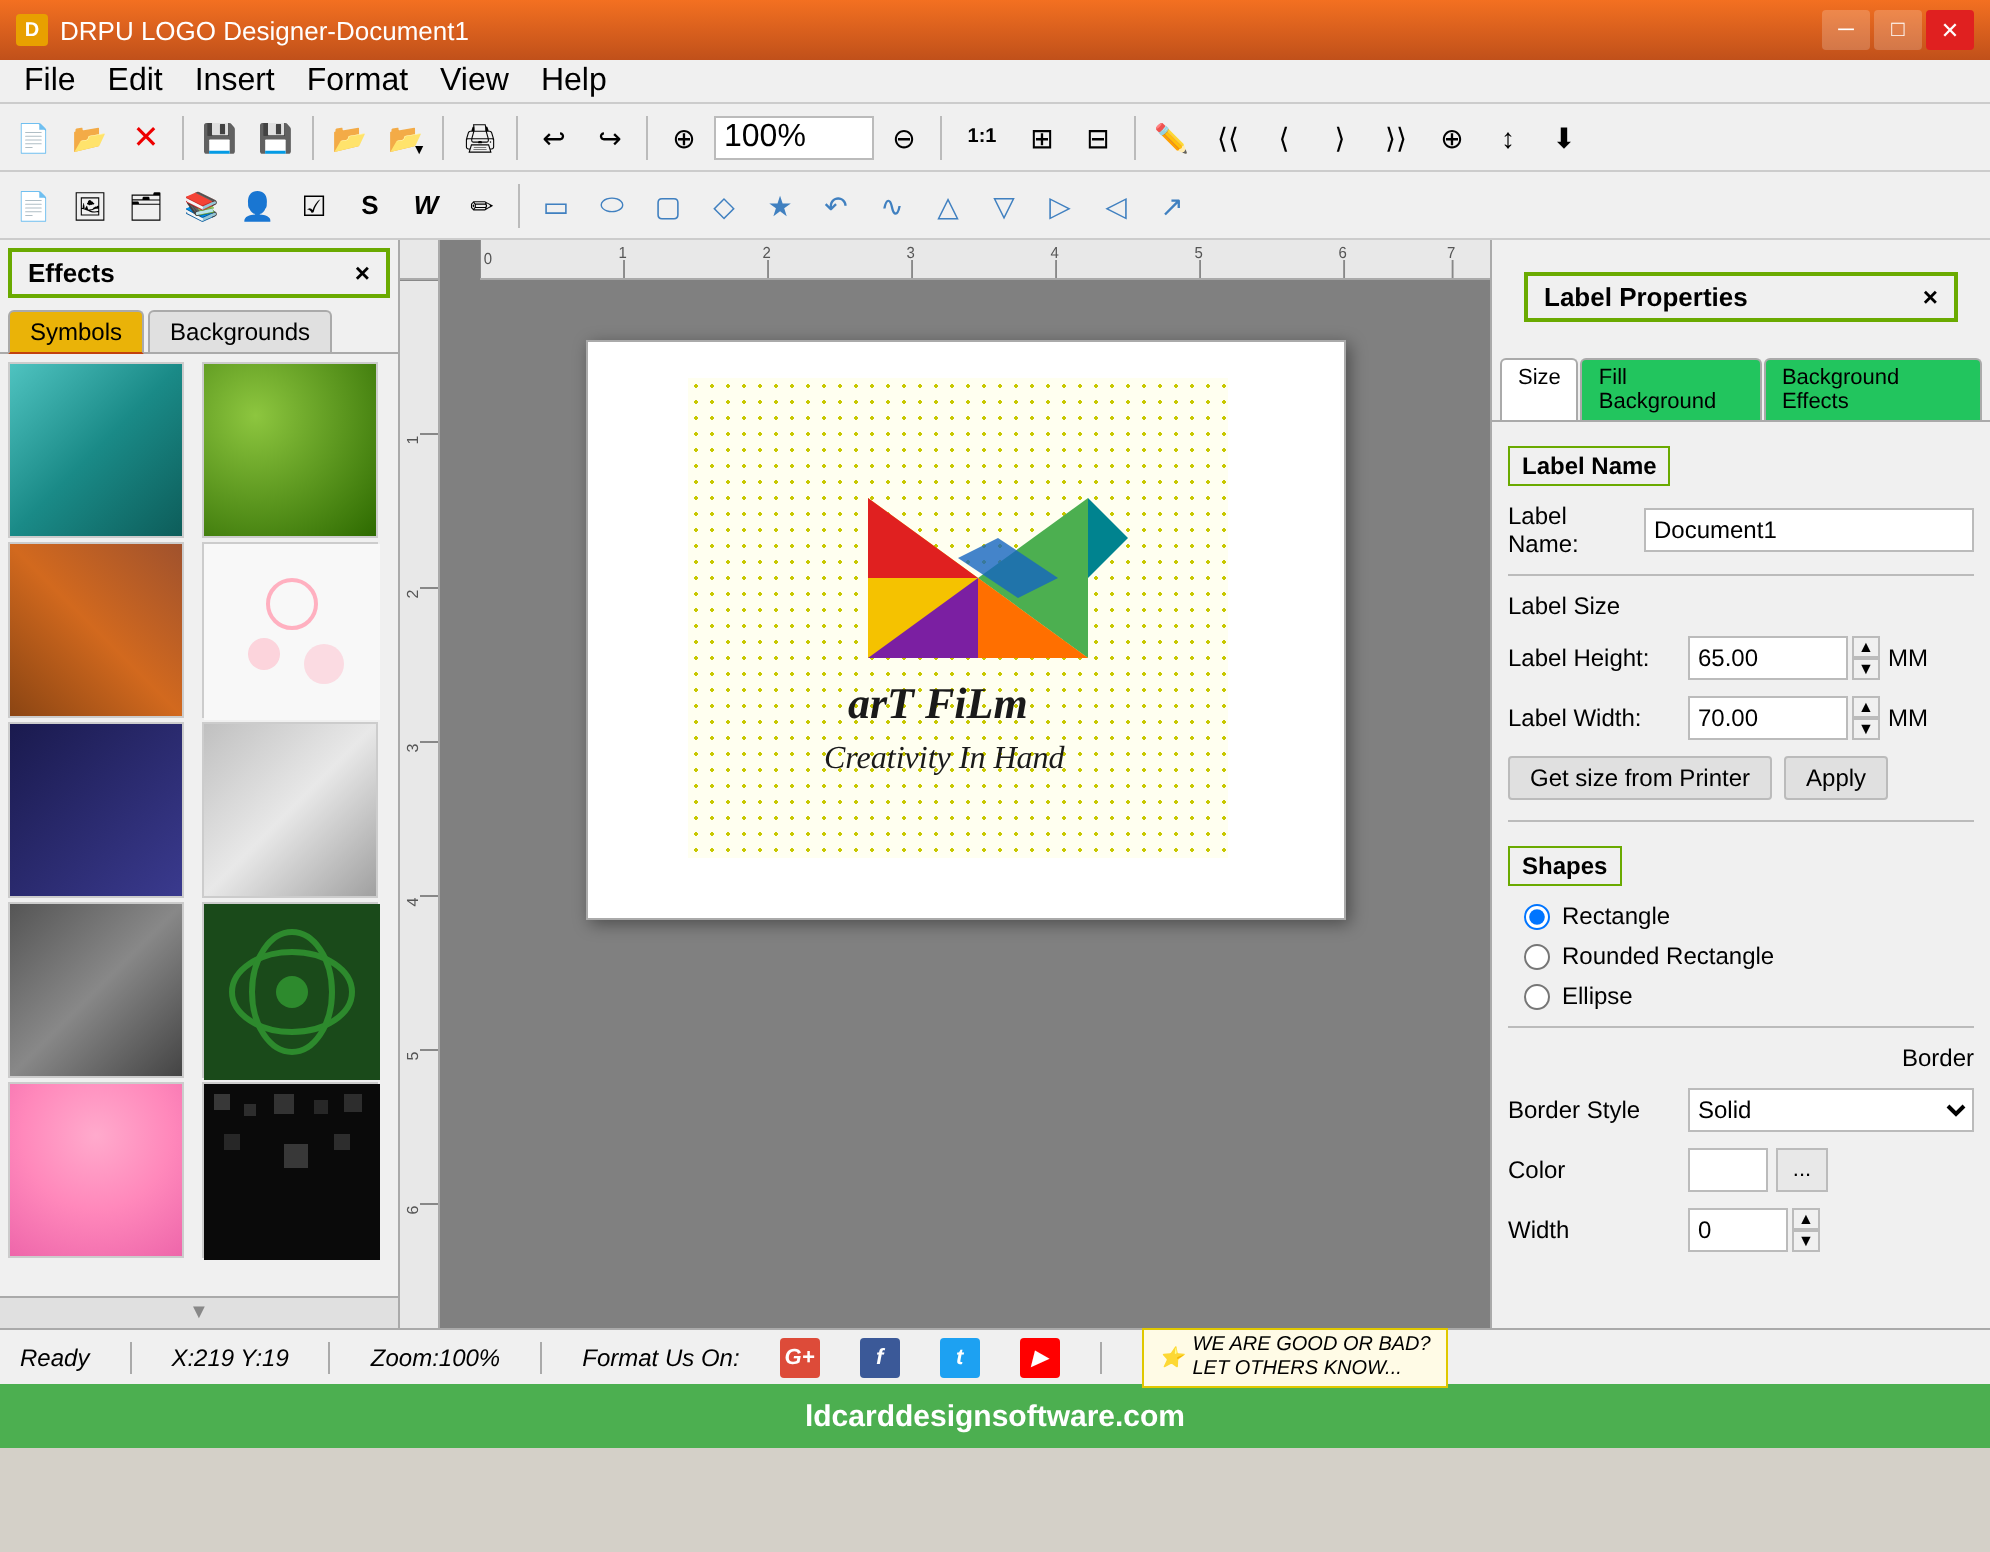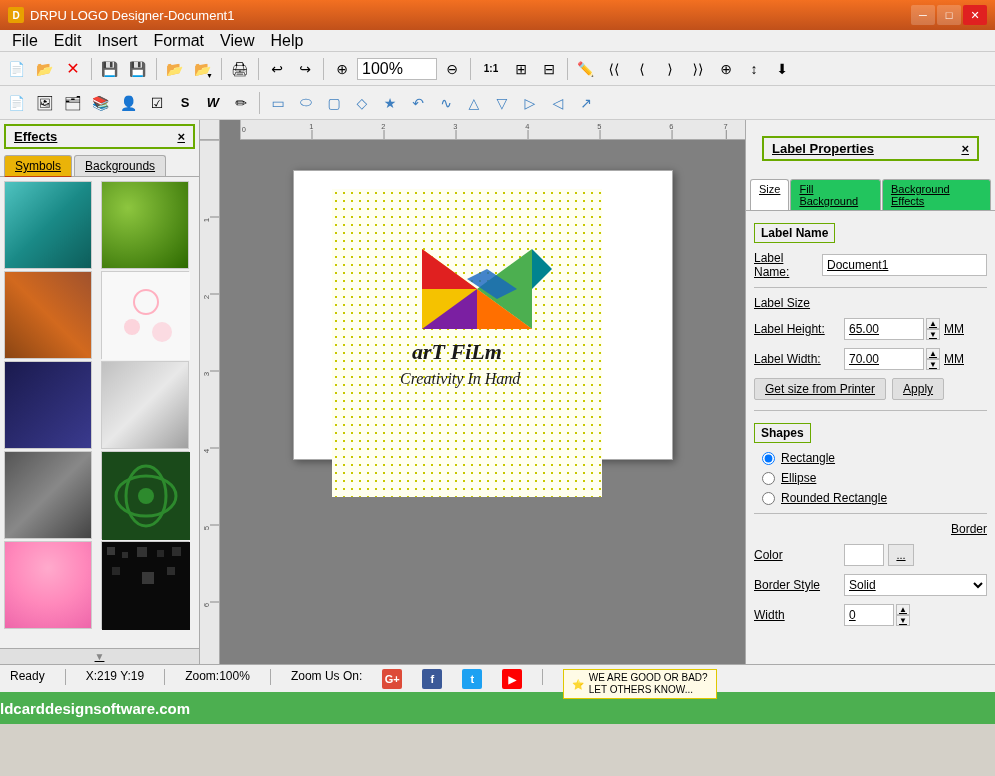--- a/index.html
+++ b/index.html
@@ -62,25 +62,25 @@
     .prop-btn { padding: 3px 10px; border: 1px solid #bbb; background: #e0e0e0; cursor: pointer; font-size: 12px; border-radius: 2px; }
     .radio-group { margin-left: 8px; }
     .radio-row { display: flex; align-items: center; gap: 6px; margin-bottom: 6px; }
     .radio-row input[type=radio] { margin: 0; }
     .divider { border-top: 1px solid #bbb; margin: 8px 0; }
     .prop-select { height: 22px; border: 1px solid #bbb; background: white; font-size: 12px; flex: 1; }
     .color-swatch { width: 36px; height: 22px; border: 1px solid #bbb; background: white; }
     .color-btn { width: 26px; height: 22px; border: 1px solid #bbb; background: #e8e8e8; cursor: pointer; font-size: 11px; display: flex; align-items: center; justify-content: center; }
 
     
-    #status-bar { height: 28px; background: #f0f0f0; border-top: 1px solid #aaa; display: flex; align-items: flex-start; padding: 4px 10px; gap: 20px; font-size: 12px; }
+    #status-bar { height: 28px; background: #f0f0f0; border-top: 1px solid #aaa; display: flex; align-items: center; padding: 4px 10px; gap: 20px; font-size: 12px; font-style: italic; }
     #status-bar .sep { width: 1px; height: 16px; background: #aaa; }
 
     
-    #bottom-banner { height: 32px; background: #4caf50; display: flex; align-items: center; }
+    #bottom-banner { height: 32px; background: #4caf50; display: flex; align-items: center; justify-content: center; }
 
     
     #effects-grid::-webkit-scrollbar { width: 12px; }
     #effects-grid::-webkit-scrollbar-track { background: #e0e0e0; }
     #effects-grid::-webkit-scrollbar-thumb { background: #aaa; border: 1px solid #888; }
 
     
     .t1 { background: linear-gradient(135deg, #4fc3c0 0%, #1a8a87 50%, #0d5d5a 100%); }
     .t2 { background: radial-gradient(circle at 30% 30%, #8dc63f, #2d6a00); }
     .t3 { background: linear-gradient(45deg, #8b4513 0%, #d2691e 50%, #a0522d 100%); }
@@ -171,21 +171,21 @@
   <button class="tb-btn" style="color:#4080c0;">★</button>
   <button class="tb-btn" style="color:#4080c0;">↶</button>
   <button class="tb-btn" style="color:#4080c0;">∿</button>
   <button class="tb-btn" style="color:#4080c0;">△</button>
   <button class="tb-btn" style="color:#4080c0;">▽</button>
   <button class="tb-btn" style="color:#4080c0;">▷</button>
   <button class="tb-btn" style="color:#4080c0;">◁</button>
   <button class="tb-btn" style="color:#4080c0;">↗</button>
 </div>
 
-<div id="main" style="display:flex;height:544px;text-decoration:underline;">
+<div id="main" style="display:flex;height:544px;">
 
   <div id="effects-panel">
     <div id="effects-header">
       <span>Effects</span>
       <span style="cursor:pointer;">×</span>
     </div>
     <div class="effects-tabs">
       <div class="effects-tab active">Symbols</div>
       <div class="effects-tab">Backgrounds</div>
     </div>
@@ -287,21 +287,21 @@
           <text x="9" y="388" font-size="8" fill="#555" transform="rotate(-90,9,388)" text-anchor="middle">5</text>
           <line x1="10" y1="462" x2="20" y2="462" stroke="#888" stroke-width="1"></line>
           <text x="9" y="465" font-size="8" fill="#555" transform="rotate(-90,9,465)" text-anchor="middle">6</text>
         </svg>
       </div>
 
       <div id="canvas-viewport" style="flex:1;overflow:auto;background:#808080;padding:30px 20px;">
 
         <div id="canvas" style="width:380px;height:290px;background:white;margin:0 auto;position:relative;box-shadow:2px 2px 8px rgba(0,0,0,0.4);">
 
-          <div style="position:absolute;top:18px;left:38px;width:270px;height:308px;">
+          <div style="position:absolute;top:18px;left:50px;width:270px;height:240px;">
 
             <div class="dotted-bg"></div>
 
             <svg width="270" height="240" viewBox="0 0 270 240" style="position:absolute;top:0;left:0;">
 
               <polygon points="90,60 200,140 90,140" fill="#f5c200"></polygon>
 
               <polygon points="90,60 145,100 90,100" fill="#e02020"></polygon>
 
               <polygon points="200,60 200,140 145,100" fill="#4caf50"></polygon>
@@ -377,47 +377,47 @@
 
       
       <div class="section-label">Shapes</div>
       <div class="radio-group">
         <div class="radio-row">
           <input type="radio" name="shape" checked="" style="">
           <span>Rectangle</span>
         </div>
         <div class="radio-row">
           <input type="radio" name="shape" style="">
-          <span>Ellipse</span>
+          <span>Rounded Rectangle</span>
         </div>
         <div class="radio-row">
           <input type="radio" name="shape" style="">
-          <span>Rounded Rectangle</span>
+          <span>Ellipse</span>
         </div>
       </div>
 
       <div class="divider"></div>
 
       
       <div style="font-size:12px;margin-bottom:8px;text-align:right;">Border</div>
-      <div class="prop-row">
-        <div class="prop-label">Color</div>
-        <div class="color-swatch" style="background:white;border:1px solid #bbb;width:40px;height:22px;"></div>
-        <button class="color-btn" style="margin-left:4px;">...</button>
-      </div>
       <div class="prop-row">
         <div class="prop-label">Border Style</div>
         <select class="prop-select">
           <option>Solid</option>
           <option>Dashed</option>
           <option>Dotted</option>
           <option>None</option>
         </select>
       </div>
       <div class="prop-row">
+        <div class="prop-label">Color</div>
+        <div class="color-swatch" style="background:white;border:1px solid #bbb;width:40px;height:22px;"></div>
+        <button class="color-btn" style="margin-left:4px;">...</button>
+      </div>
+      <div class="prop-row">
         <div class="prop-label">Width</div>
         <div class="spin-group">
           <input class="prop-spin" type="text" value="0" style="width: 50px;">
           <div class="spin-arrows">
             <button class="spin-arrow">▲</button>
             <button class="spin-arrow">▼</button>
           </div>
         </div>
       </div>
 
@@ -425,21 +425,21 @@
   </div>
 </div>
 
 <div id="status-bar">
   <span>Ready</span>
   <div class="sep"></div>
   <span>X:219  Y:19</span>
   <div class="sep"></div>
   <span>Zoom:100%</span>
   <div class="sep"></div>
-  <span>Zoom Us On:</span>
+  <span>Format Us On:</span>
 
   <span style="width:20px;height:20px;background:#dd4b39;color:white;font-size:11px;font-weight:bold;display:inline-flex;align-items:center;justify-content:center;border-radius:2px;cursor:pointer;">G+</span>
   <span style="width:20px;height:20px;background:#3b5998;color:white;font-size:11px;font-weight:bold;display:inline-flex;align-items:center;justify-content:center;border-radius:2px;cursor:pointer;">f</span>
   <span style="width:20px;height:20px;background:#1da1f2;color:white;font-size:11px;font-weight:bold;display:inline-flex;align-items:center;justify-content:center;border-radius:2px;cursor:pointer;">t</span>
   <span style="width:20px;height:20px;background:#ff0000;color:white;font-size:10px;font-weight:bold;display:inline-flex;align-items:center;justify-content:center;border-radius:2px;cursor:pointer;">▶</span>
   <div class="sep"></div>
 
   <div style="background:#fffbe6;border:1px solid #e0c800;padding:2px 8px;font-size:10px;cursor:pointer;display:flex;align-items:center;gap:4px;">
     <span>⭐</span>
     <span style="line-height:1.2;">WE ARE GOOD OR BAD?<br>LET OTHERS KNOW...</span>

